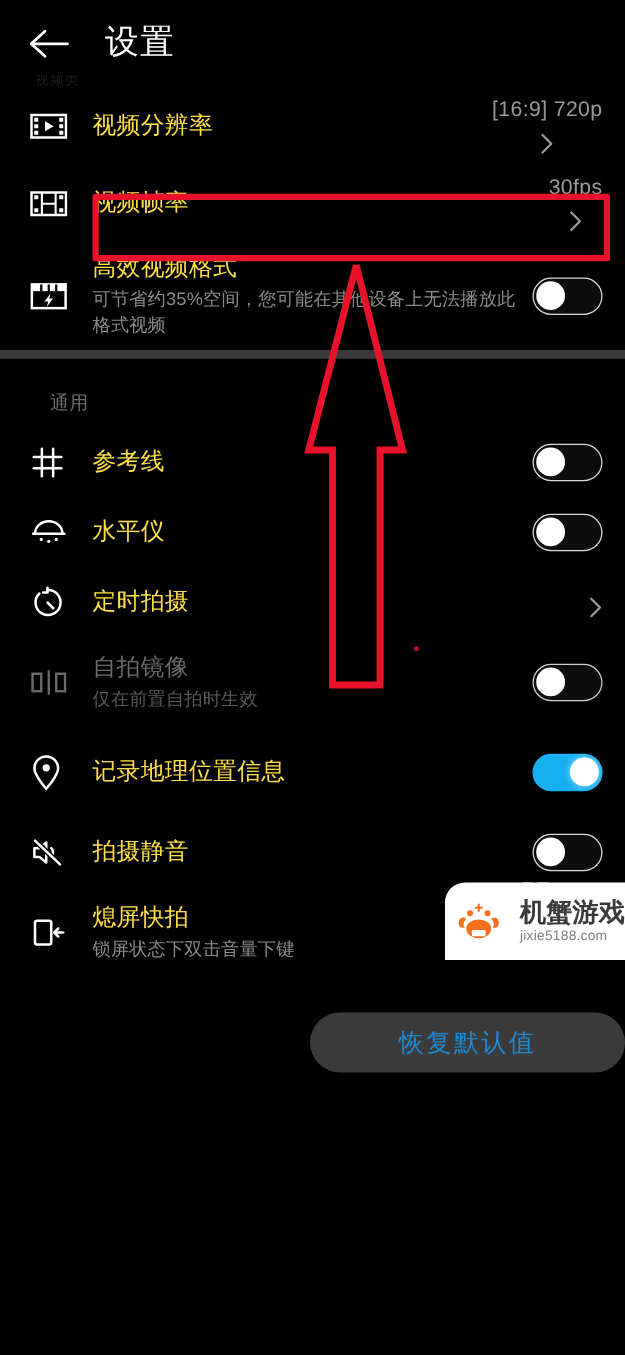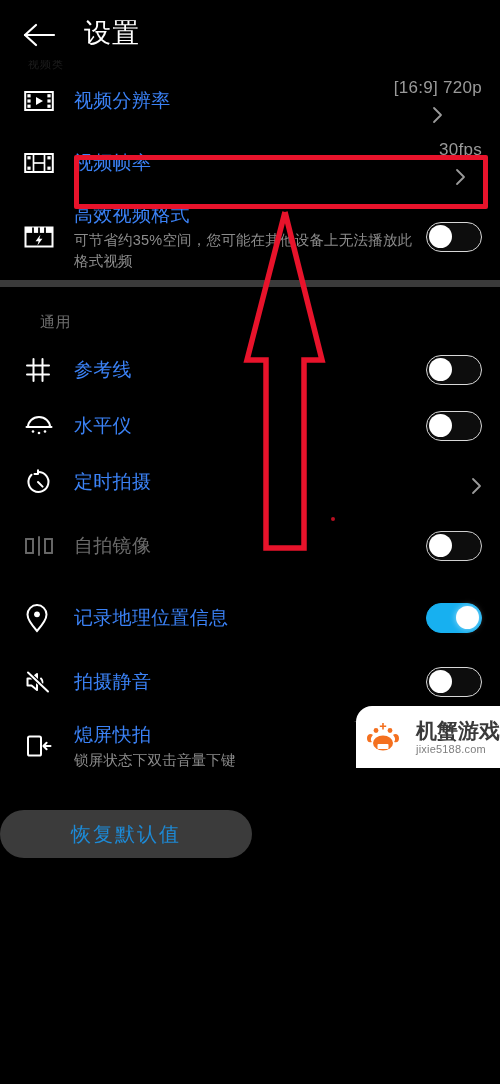--- a/index.html
+++ b/index.html
@@ -38,21 +38,21 @@
   .row {
     position:relative; display:flex; align-items:center;
     min-height:56px; padding:8px 18px 8px 24px;
   }
   .row.tall { min-height:72px; }
   .row-icon {
     width:50px; min-width:50px; display:flex; align-items:center; justify-content:flex-start;
   }
   .row-icon svg { display:block; }
   .row-text { flex:1; padding-right:10px; }
-  .row-title { font-size:19px; color:#3b82f6; line-height:26px; letter-spacing:.3px; }
+  .row-title { font-size:19px; color:#fde047; line-height:26px; letter-spacing:.3px; }
   .row-sub { font-size:14.5px; color:#8c8c8c; line-height:21px; margin-top:2px; letter-spacing:.2px; }
   .row.dim .row-title { color:#6a6a6a; }
   .row.dim .row-sub { color:#5a5a5a; }
   .row.dim .row-icon svg { opacity:.42; }
   .row-value {
     font-size:17px; color:#9a9a9a; letter-spacing:.3px;
     display:flex; align-items:center; gap:8px; white-space:nowrap;flex-direction:column;
   }
   .chev { width:11px; height:18px; }
   .chev svg { display:block; }
@@ -66,21 +66,21 @@
   }
   .toggle .knob {
     position:absolute; top:2px; left:2px; width:23px; height:23px;
     border-radius:50%; background:#fff;
   }
   .toggle.on { background:#17b0f0; border-color:#17b0f0; }
   .toggle.on .knob { left:auto; right:2px; box-shadow:0 0 6px rgba(255,255,255,.55); }
   .toggle.off-dim { border-color:#cfcfcf; }
 
   
-  .footer { position:relative; padding:28px 0 0; display:flex; justify-content:flex-start; }
+  .footer { position:relative; padding:28px 0 0; display:flex; justify-content:flex-end; }
   .reset-btn {
     width:252px; height:48px; border-radius:24px; background:#3b3b3b;
     display:flex; align-items:center; justify-content:center;
     font-size:20px; color:#1d8ad6; letter-spacing:2px; cursor:pointer;
     border:none; font-family:inherit;
   }
 
   
   .hl-box {
     position:absolute; left:74px; top:155px; width:414px; height:54px;
@@ -287,20 +287,21 @@
     <div class="row tall dim">
       <div class="row-icon">
         <svg width="30" height="24" viewBox="0 0 30 24">
           <rect x="2" y="5" width="7" height="14" fill="none" stroke="#fff" stroke-width="1.9"></rect>
           <rect x="21" y="5" width="7" height="14" fill="none" stroke="#fff" stroke-width="1.9"></rect>
           <line x1="15" y1="3" x2="15" y2="21" stroke="#fff" stroke-width="1.9" stroke-linecap="round"></line>
         </svg>
       </div>
       <div class="row-text">
         <div class="row-title">自拍镜像</div>
+        <div class="row-sub">仅在前置自拍时生效</div>
       </div>
       <div class="row-right">
         <div class="toggle off-dim">
           <span class="knob"></span>
         </div>
       </div>
     </div>
 
 
     <div class="row tall">

